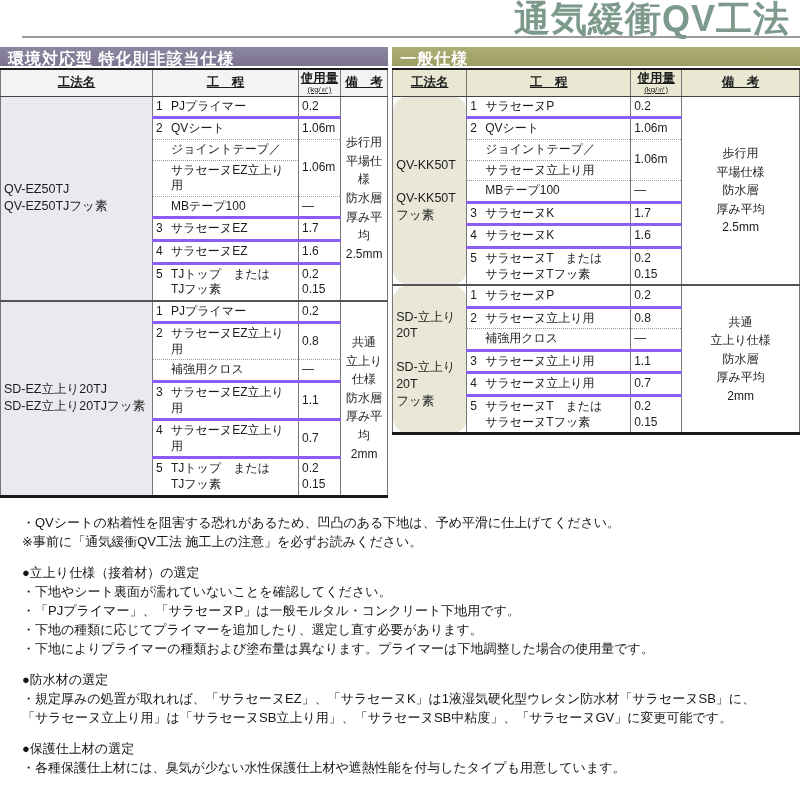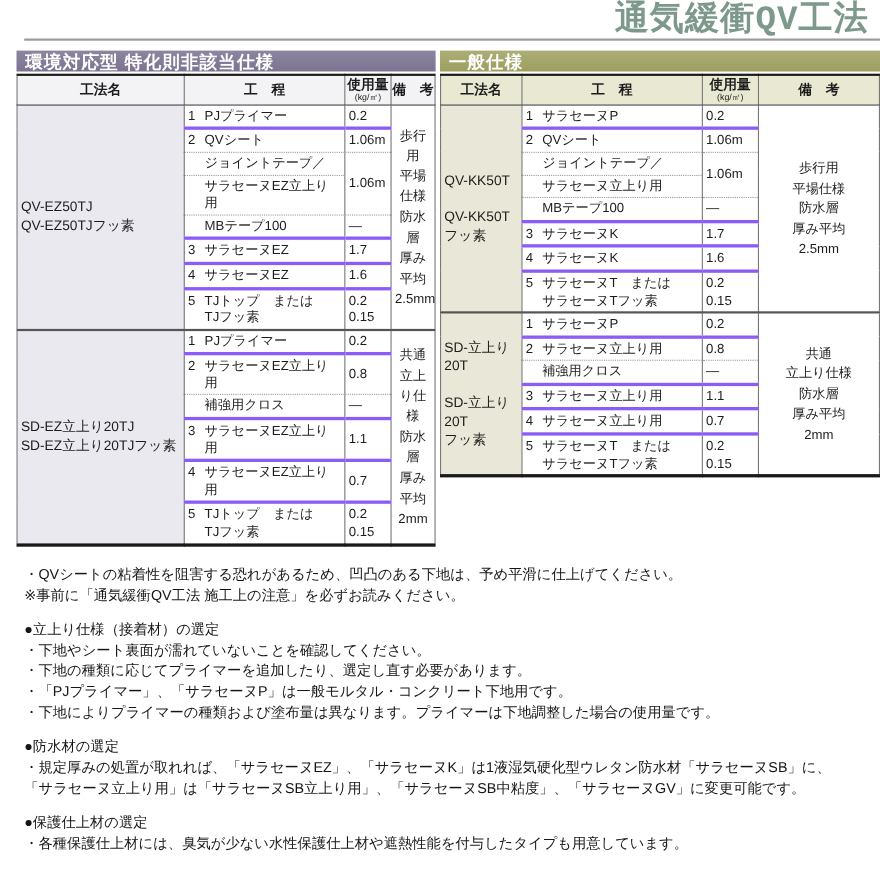--- a/index.html
+++ b/index.html
@@ -7,28 +7,28 @@
     width:800px;height:800px;overflow:hidden;background:#ffffff;
     font-family:"Liberation Sans","DejaVu Sans",sans-serif;
     color:#1c1c1c;
   }
   .page{width:800px;height:800px;position:relative;}
 
   
   .title-row{padding:4px 10px 0 0;text-align:right;}
   .page-title{
     margin:0;display:inline-block;
-    font-size:31px;font-weight:bold;letter-spacing:1px;
-    color:var(--title-color,#7d998b);line-height:30px;font-family:Liberation Mono, monospace;
+    font-size:36px;font-weight:bold;letter-spacing:1px;
+    color:var(--title-color,#7d998b);line-height:30px;
   }
   .title-rule{height:2px;background:#9b9b9b;margin:1px 0 9px 22px;}
 
   
   .tables{display:flex;gap:4px;align-items:flex-start;}
-  .tcol.env{width:415px;padding-left:15px;}
+  .tcol.env{width:415px;}
   .tcol.gen{width:436px;}
   .bar{
     height:19px;line-height:19px;padding:2px 0 2px 8px;
     color:#ffffff;font-size:16px;font-weight:bold;letter-spacing:1px;
     box-sizing:border-box;
   }
   .env .bar{background:linear-gradient(var(--env-bar-top,#8d86a0),var(--env-bar,#7b7390));}
   .gen .bar{background:linear-gradient(var(--gen-bar-top,#adae76),var(--gen-bar,#9c9d5e));}
 
   table.spec{
@@ -37,32 +37,32 @@
     border-left:1px solid #666;border-right:1px solid #666;
     border-top:2px solid #1a1a1a;border-bottom:3px solid #1a1a1a;
     font-size:12px;
   }
   table.spec th,table.spec td{
     border-left:1px solid #777;border-right:1px solid #777;
     padding:2px 3px;box-sizing:border-box;vertical-align:middle;
   }
   table.spec thead th{
     font-weight:bold;text-align:center;padding:2px 0;
-    border-bottom:1px solid #444;font-size:12.5px;line-height:1.1;
+    border-bottom:1px solid #444;font-size:12.5px;line-height:1.1;text-decoration:underline;
   }
   .env thead th{background:var(--env-head-bg,#f3f2f5);}
   .gen thead th{background:var(--gen-head-bg,#e8e8d3);}
   th .unit{display:block;font-size:8px;font-weight:normal;line-height:1;}
 
   td.method{
     white-space:pre-line;font-size:12.5px;line-height:1.35;
     padding-left:5px;vertical-align:middle;
   }
   .env td.method{background:var(--env-method-bg,#eae9ef);}
-  .gen td.method{background:var(--gen-method-bg,#e9e8d8);}
+  .gen td.method{background:var(--gen-method-bg,#e9e8d8);border-radius:16px;}
 
   td.process{padding:2.5px 2px 2.5px 6px;overflow:hidden;}
   td.process .no{display:inline-block;width:15px;vertical-align:top;}
   td.process .pname{
     display:inline-block;vertical-align:top;white-space:pre-line;
     line-height:1.3;max-width:calc(100% - 16px);
   }
   td.usage{white-space:pre-line;padding-left:4px;line-height:1.3;}
   td.remarks{
     text-align:center;white-space:pre-line;line-height:1.55;
@@ -293,22 +293,22 @@
   </div>
 
   <div class="notes" id="notes">
       <div class="note-section">
         <div class="note-line">・QVシートの粘着性を阻害する恐れがあるため、凹凸のある下地は、予め平滑に仕上げてください。</div>
         <div class="note-line">※事前に「通気緩衝QV工法 施工上の注意」を必ずお読みください。</div>
       </div>
       <div class="note-section">
         <div class="note-heading">●立上り仕様（接着材）の選定</div>
         <div class="note-line">・下地やシート裏面が濡れていないことを確認してください。</div>
+        <div class="note-line">・「PJプライマー」、「サラセーヌP」は一般モルタル・コンクリート下地用です。</div>
         <div class="note-line">・下地の種類に応じてプライマーを追加したり、選定し直す必要があります。</div>
-        <div class="note-line">・「PJプライマー」、「サラセーヌP」は一般モルタル・コンクリート下地用です。</div>
         <div class="note-line">・下地によりプライマーの種類および塗布量は異なります。プライマーは下地調整した場合の使用量です。</div>
       </div>
       <div class="note-section">
         <div class="note-heading">●防水材の選定</div>
         <div class="note-line">・規定厚みの処置が取れれば、「サラセーヌEZ」、「サラセーヌK」は1液湿気硬化型ウレタン防水材「サラセーヌSB」に、</div>
         <div class="note-line">「サラセーヌ立上り用」は「サラセーヌSB立上り用」、「サラセーヌSB中粘度」、「サラセーヌGV」に変更可能です。</div>
       </div>
       <div class="note-section">
         <div class="note-heading">●保護仕上材の選定</div>
         <div class="note-line">・各種保護仕上材には、臭気が少ない水性保護仕上材や遮熱性能を付与したタイプも用意しています。</div>

